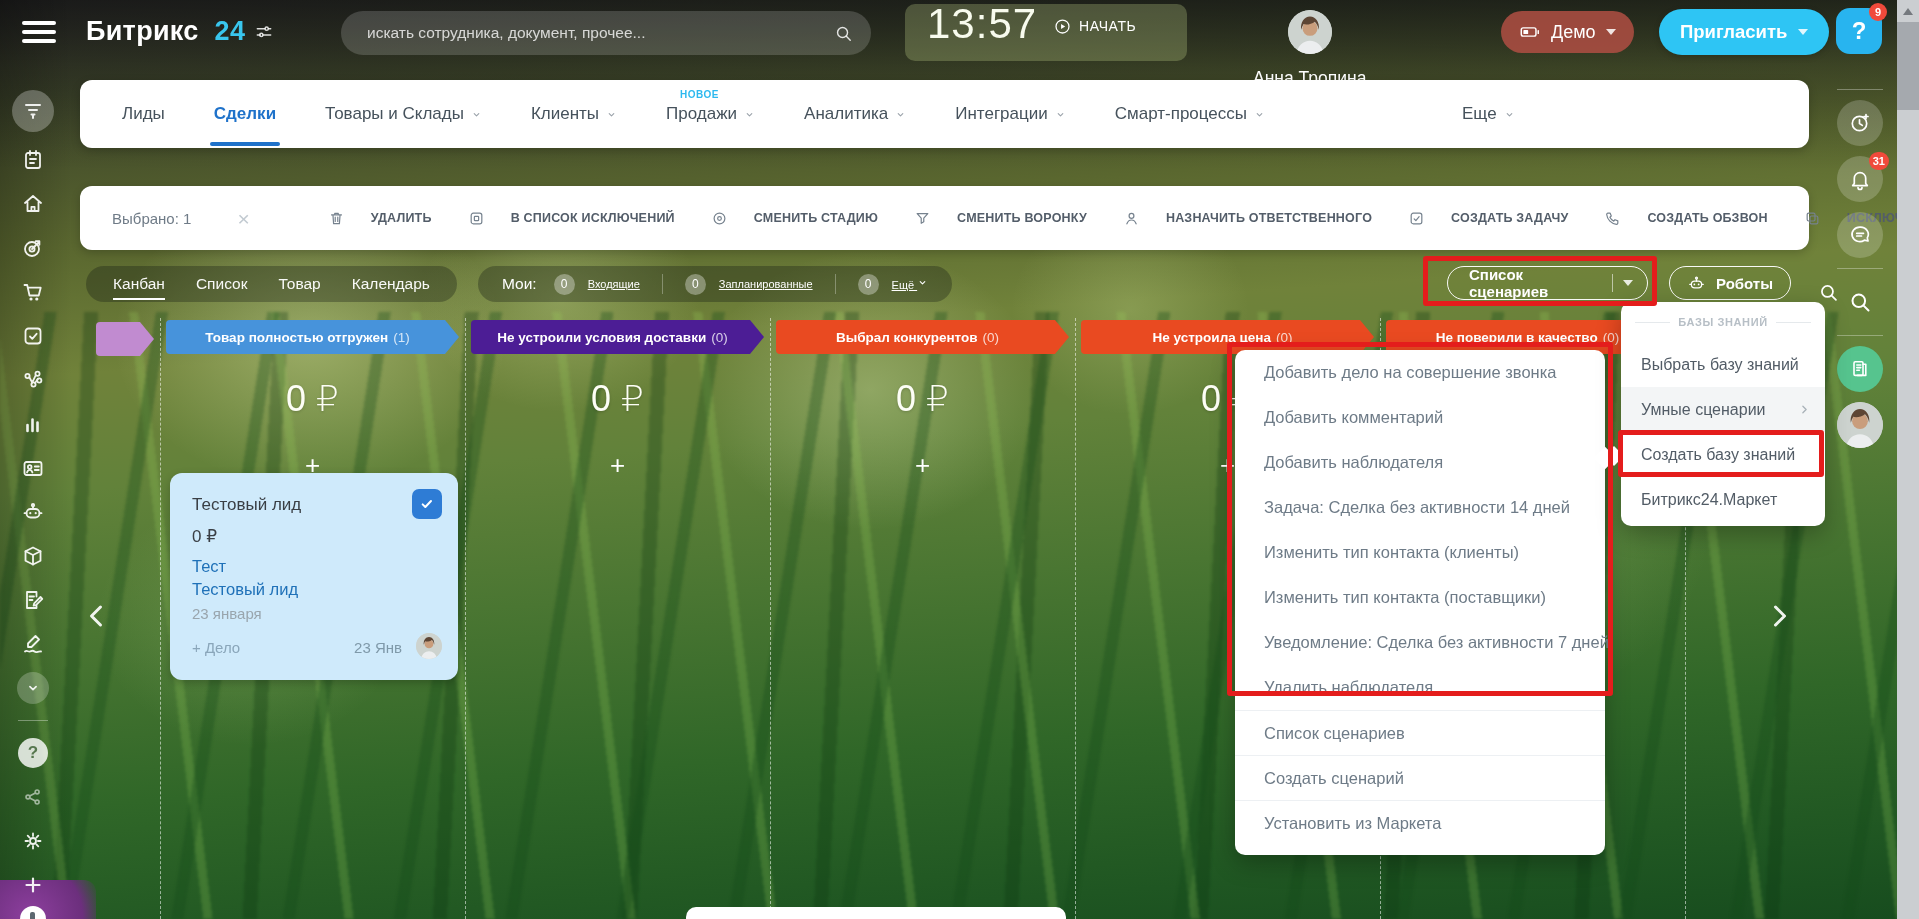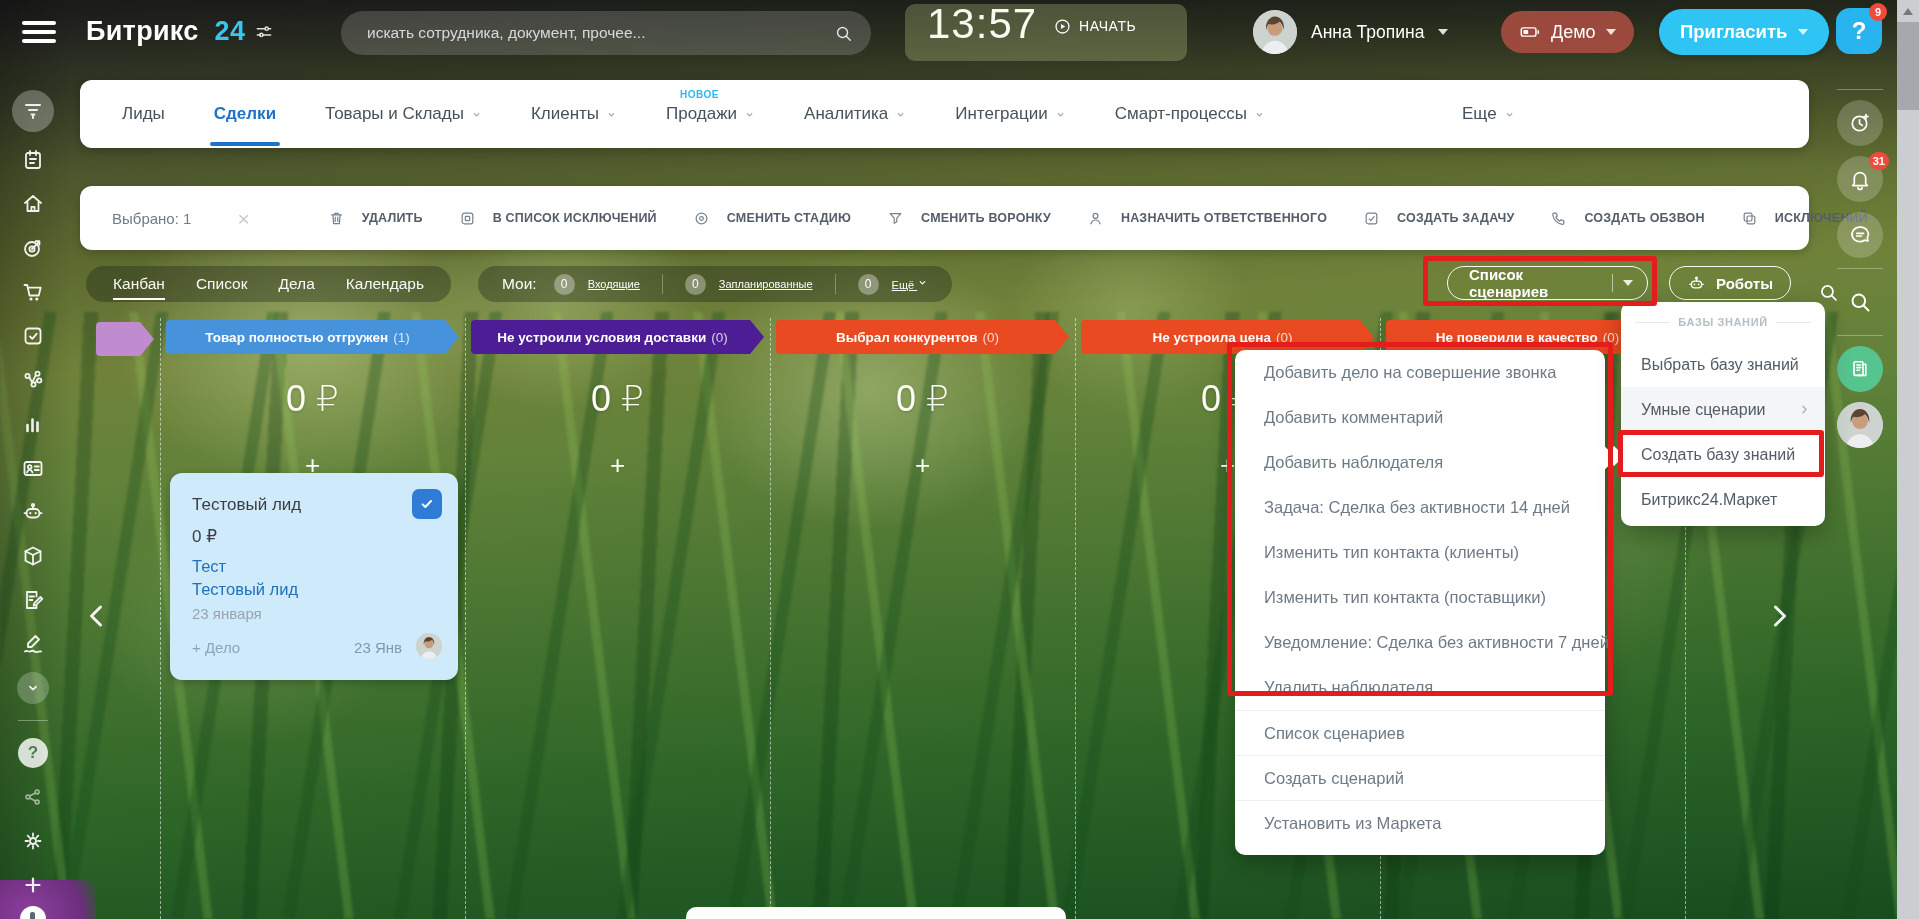--- a/index.html
+++ b/index.html
@@ -37,21 +37,21 @@
   .logo .n24{color:#39c6ee;margin-left:7px;}
   .logo .ic{color:rgba(255,255,255,.85);}
   .search{left:341px;top:11px;width:530px;height:44px;border-radius:22px;background:rgba(255,255,255,.17);display:flex;align-items:center;padding:0 18px 0 24px;box-sizing:border-box;}
   .search input{flex:1;background:transparent;border:none;outline:none;font-size:15.5px;color:#fff;font-family:inherit;}
   .search input::placeholder{color:rgba(255,255,255,.78);}
   .search .ic{color:rgba(255,255,255,.85);}
   .timer{left:905px;top:4px;width:282px;height:57px;border-radius:10px;background:rgba(214,231,150,.26);display:flex;align-items:center;padding:0 14px 17px 22px;box-sizing:border-box;gap:16px;}
   .timer .time{font-size:42px;font-weight:200;color:#f8fbee;letter-spacing:1px;}
   .timer .start{display:flex;align-items:center;gap:7px;color:#fff;font-size:14px;letter-spacing:.6px;margin-top:4px;cursor:pointer;}
   .avatar-wrap{border-radius:50%;overflow:hidden;flex:none;background:#cfd6d2;}
-  .user{left:1253px;top:10px;display:flex;align-items:center;gap:14px;cursor:pointer;}
+  .user{left:1253px;top:10px;display:flex;align-items:center;gap:14px;cursor:pointer;flex-direction:column;}
   .user .name{color:#fff;font-size:17.5px;}
   .caret{width:0;height:0;border-left:5px solid transparent;border-right:5px solid transparent;border-top:6px solid rgba(255,255,255,.85);display:inline-block;}
   .btn-demo{left:1501px;top:11px;height:42px;border-radius:21px;background:rgba(172,77,66,.88);display:flex;align-items:center;gap:10px;padding:0 18px;color:#fff;font-size:18px;cursor:pointer;}
   .btn-invite{left:1659px;top:9px;height:46px;border-radius:23px;background:#2ec5f4;display:flex;align-items:center;gap:11px;padding:0 21px;color:#fff;font-size:18.5px;font-weight:bold;cursor:pointer;box-shadow:0 2px 6px rgba(0,0,0,.18);}
   .btn-help{left:1836px;top:8px;width:46px;height:46px;border-radius:14px;background:#28b4ef;color:#fff;font-size:24px;font-weight:bold;display:flex;align-items:center;justify-content:center;cursor:pointer;}
   .badge{position:absolute;background:#f04a3b;color:#fff;font-size:11px;font-weight:bold;border-radius:9px;min-width:18px;height:18px;display:flex;align-items:center;justify-content:center;padding:0 4px;box-sizing:border-box;}
 
   
   .nav-bar{left:80px;top:80px;width:1729px;height:68px;display:flex;align-items:center;padding:0 42px;gap:49px;}
   .nav-item{font-size:17px;color:#46525c;display:flex;align-items:center;gap:7px;position:relative;cursor:pointer;white-space:nowrap;}
@@ -59,21 +59,21 @@
   .nav-item.active{color:#1f72ca;font-weight:bold;}
   .nav-item.active::after{content:"";position:absolute;left:-4px;right:-4px;bottom:-22px;height:4px;border-radius:2px;background:#1f72ca;}
   .nav-new{position:absolute;top:-15px;left:14px;font-size:10px;font-weight:bold;color:#2db9ef;letter-spacing:.5px;}
   .nav-item.pushed{margin-left:148px;}
 
   
   .toolbar{left:80px;top:186px;width:1729px;height:64px;display:flex;align-items:center;padding:0 32px;gap:34px;border-radius:12px;}
   .tb-selected{font-size:15px;color:#6f7b87;white-space:nowrap;}
   .tb-x{color:#c2cad1;font-size:21px;margin:0 6px 0 12px;cursor:pointer;line-height:1;}
   .tb-div{width:1px;height:30px;background:#e4e8eb;margin-right:4px;}
-  .tb-item{display:flex;align-items:center;gap:17px;font-size:12.5px;font-weight:bold;color:#535d69;letter-spacing:.2px;cursor:pointer;white-space:nowrap;}
+  .tb-item{display:flex;align-items:center;gap:26px;font-size:12.5px;font-weight:bold;color:#535d69;letter-spacing:.2px;cursor:pointer;white-space:nowrap;}
   .tb-item .ic{color:#76828e;}
 
   
   .pill{background:rgba(20,24,18,.32);border-radius:18px;height:36px;display:flex;align-items:center;color:#fff;}
   .views-pill{left:86px;top:266px;padding:0 27px;gap:31px;}
   .vtab{font-size:15.5px;cursor:pointer;position:relative;color:rgba(255,255,255,.96);}
   .vtab.active::after{content:"";position:absolute;left:0;right:0;bottom:-7px;height:2px;background:#fff;}
   .filters-pill{left:478px;top:266px;padding:0 24px;gap:13px;}
   .f-label{font-size:15.5px;margin-right:4px;}
   .f-count{width:21px;height:21px;border-radius:50%;background:rgba(255,255,255,.34);font-size:12px;display:flex;align-items:center;justify-content:center;}
@@ -361,21 +361,21 @@
             </svg>
           </span>
           <span>ИСКЛЮЧЕНИЙ</span>
         </span>
       </span>
   </div>
 
   <div class="abs pill views-pill" id="views-pill">
       <span class="vtab active">Канбан</span>
       <span class="vtab">Список</span>
-      <span class="vtab">Дела</span>
+      <span class="vtab">Товар</span>
       <span class="vtab">Календарь</span>
     </div>
   <div class="abs pill filters-pill" id="filters-pill">
       <span class="f-label">Мои:</span>
       <span class="f-count">0</span>
       <span class="f-name">Входящие</span>
       <span class="f-sep"></span>
       <span class="f-count">0</span>
       <span class="f-name">Запланированные</span>
       <span class="f-sep"></span>

